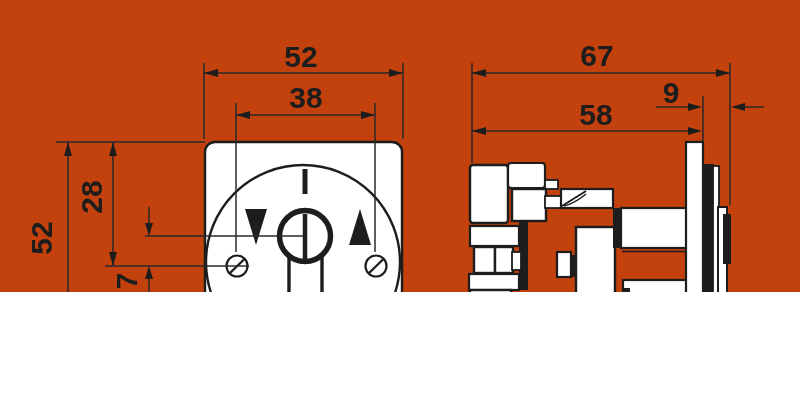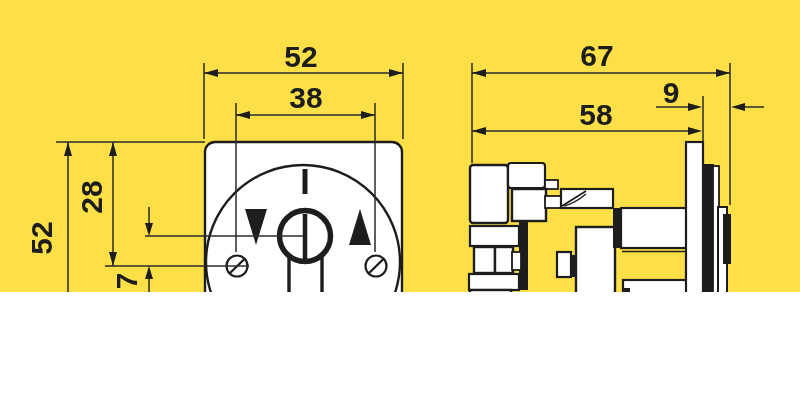--- a/index.html
+++ b/index.html
@@ -1,19 +1,19 @@
 <!DOCTYPE html>
 <html><head>
 <meta charset="utf-8">
 <style>
   html,body{margin:0;padding:0;background:#ffffff;}
   .canvas{
     position:relative;
     width:800px;height:292px;
-    background:#fde047;
+    background:#c2410c;
     font-family:"Liberation Sans", sans-serif;
     overflow:hidden;
   }
   svg{display:block;}
   .dim-text{
     font-family:"Liberation Sans", sans-serif;
     font-weight:bold;
     font-size:30px;
     fill:#1d1d1d;
   }

